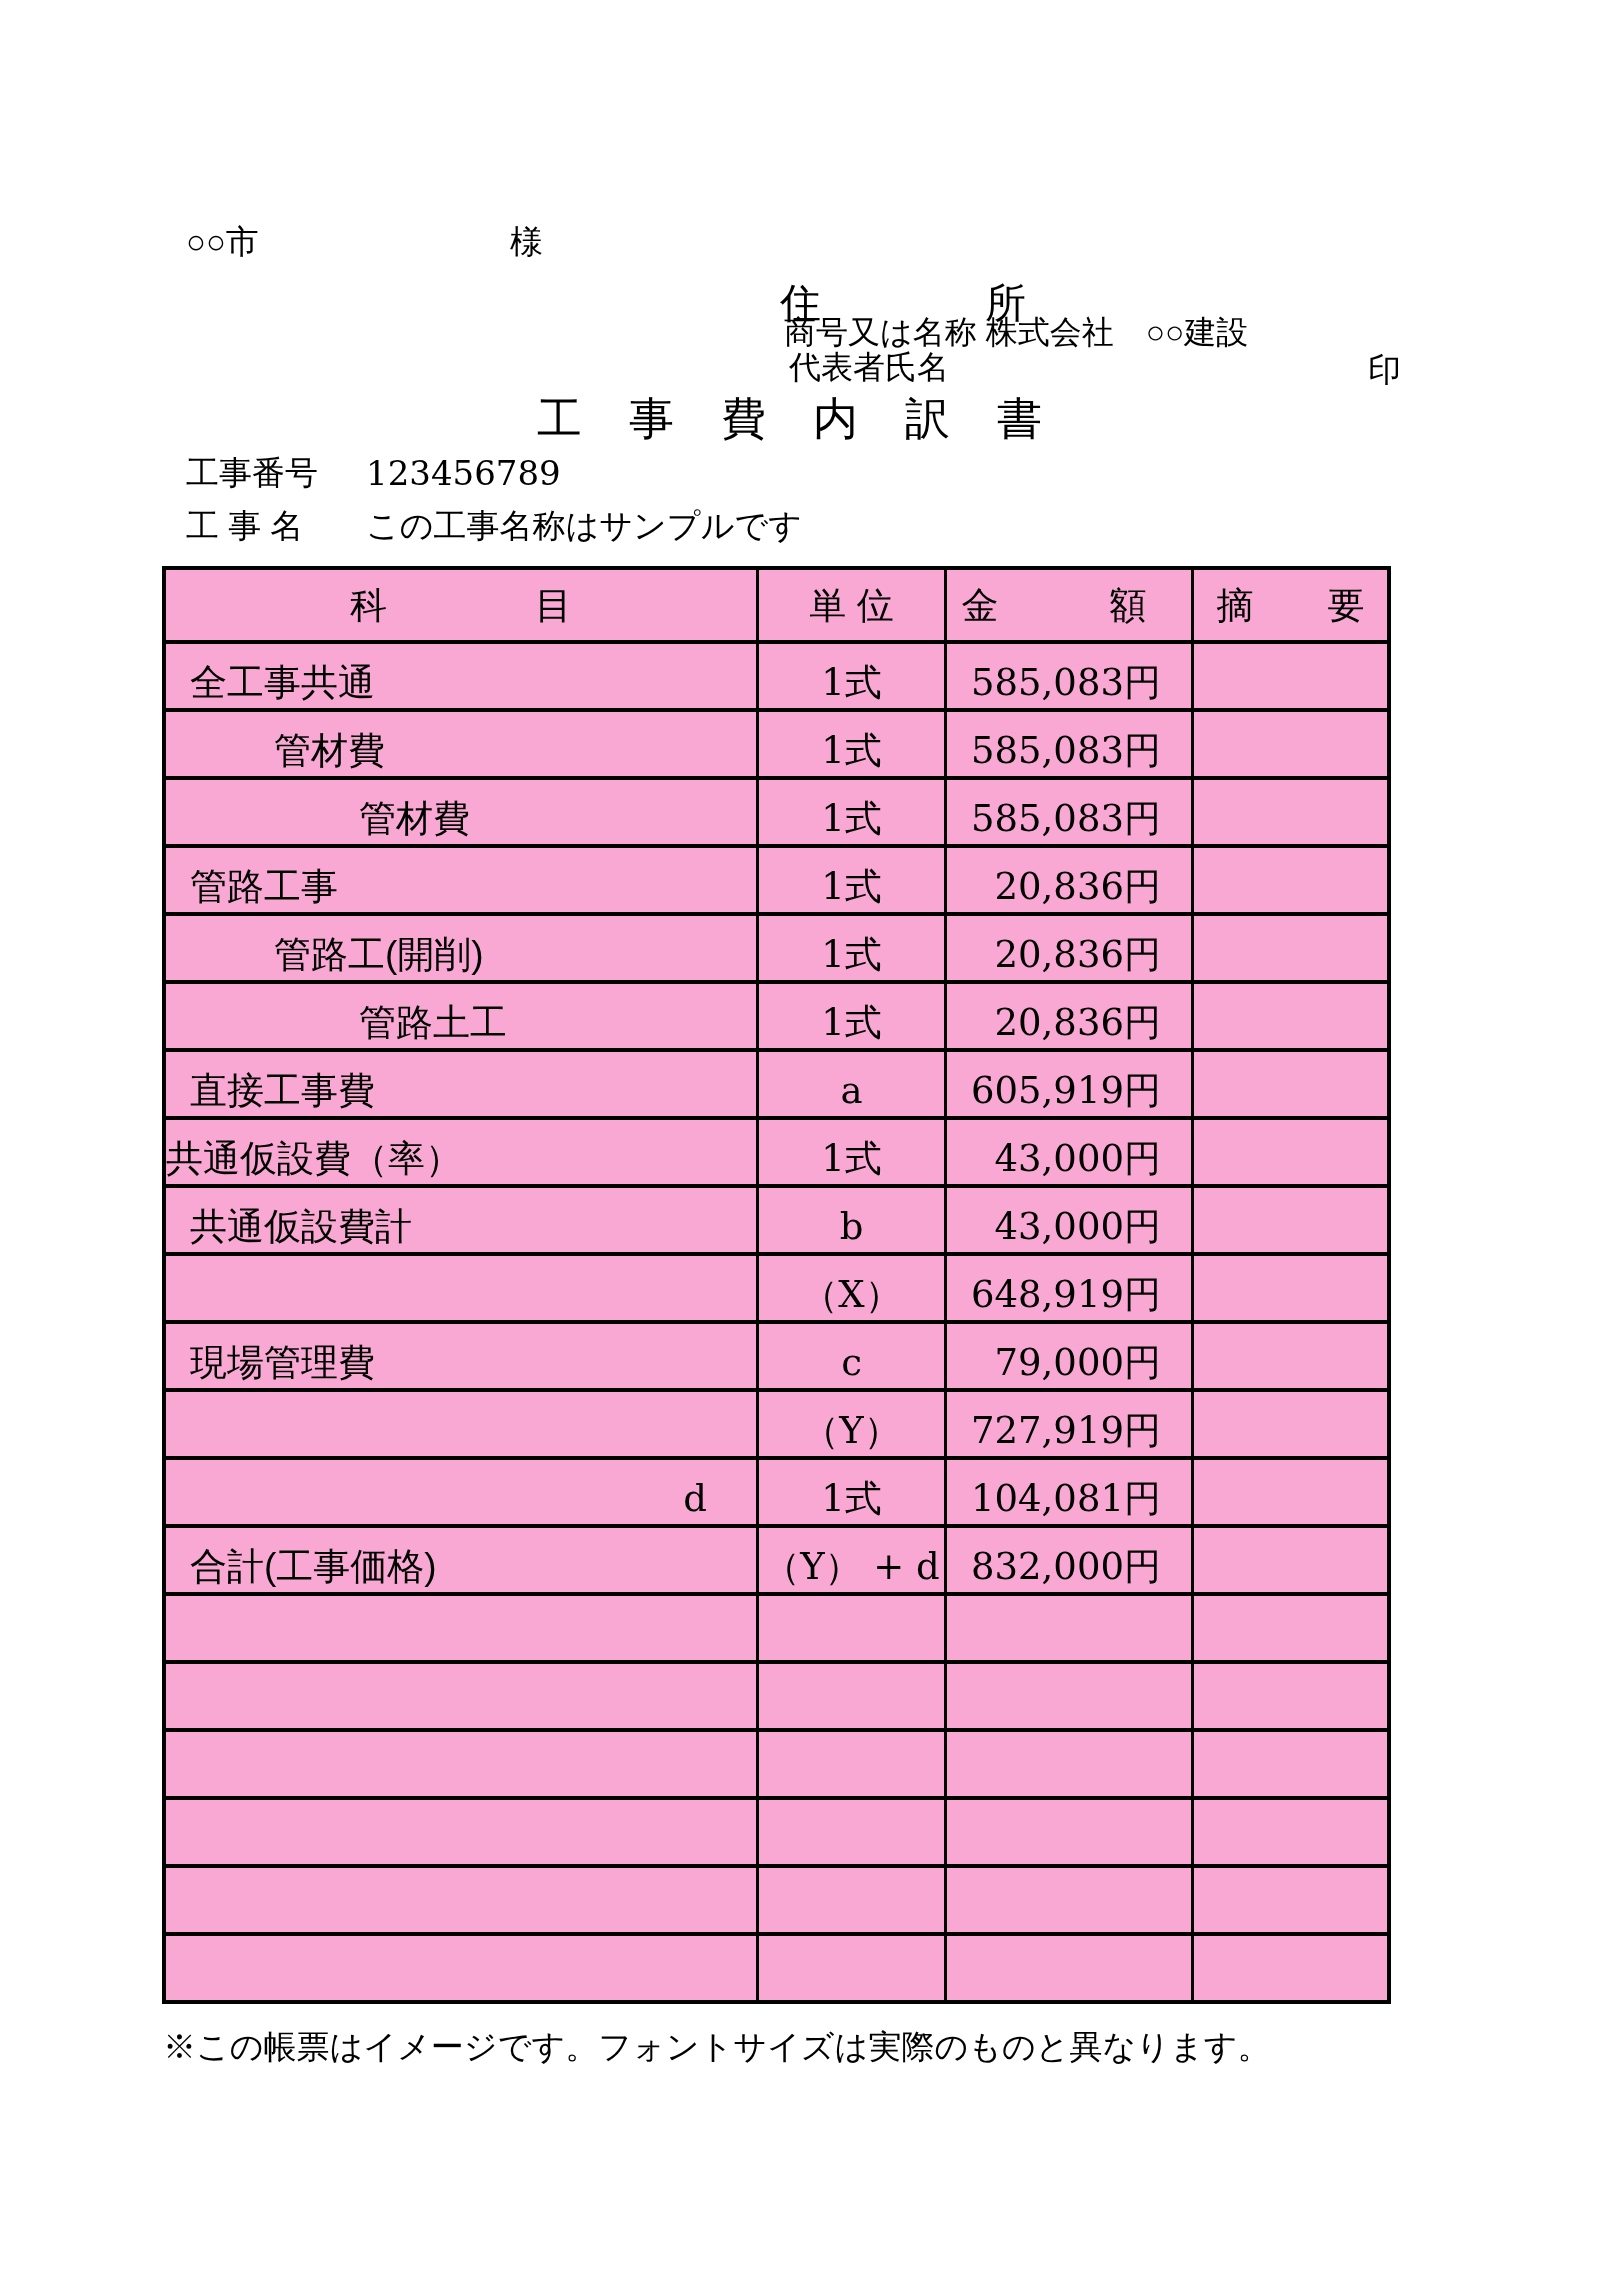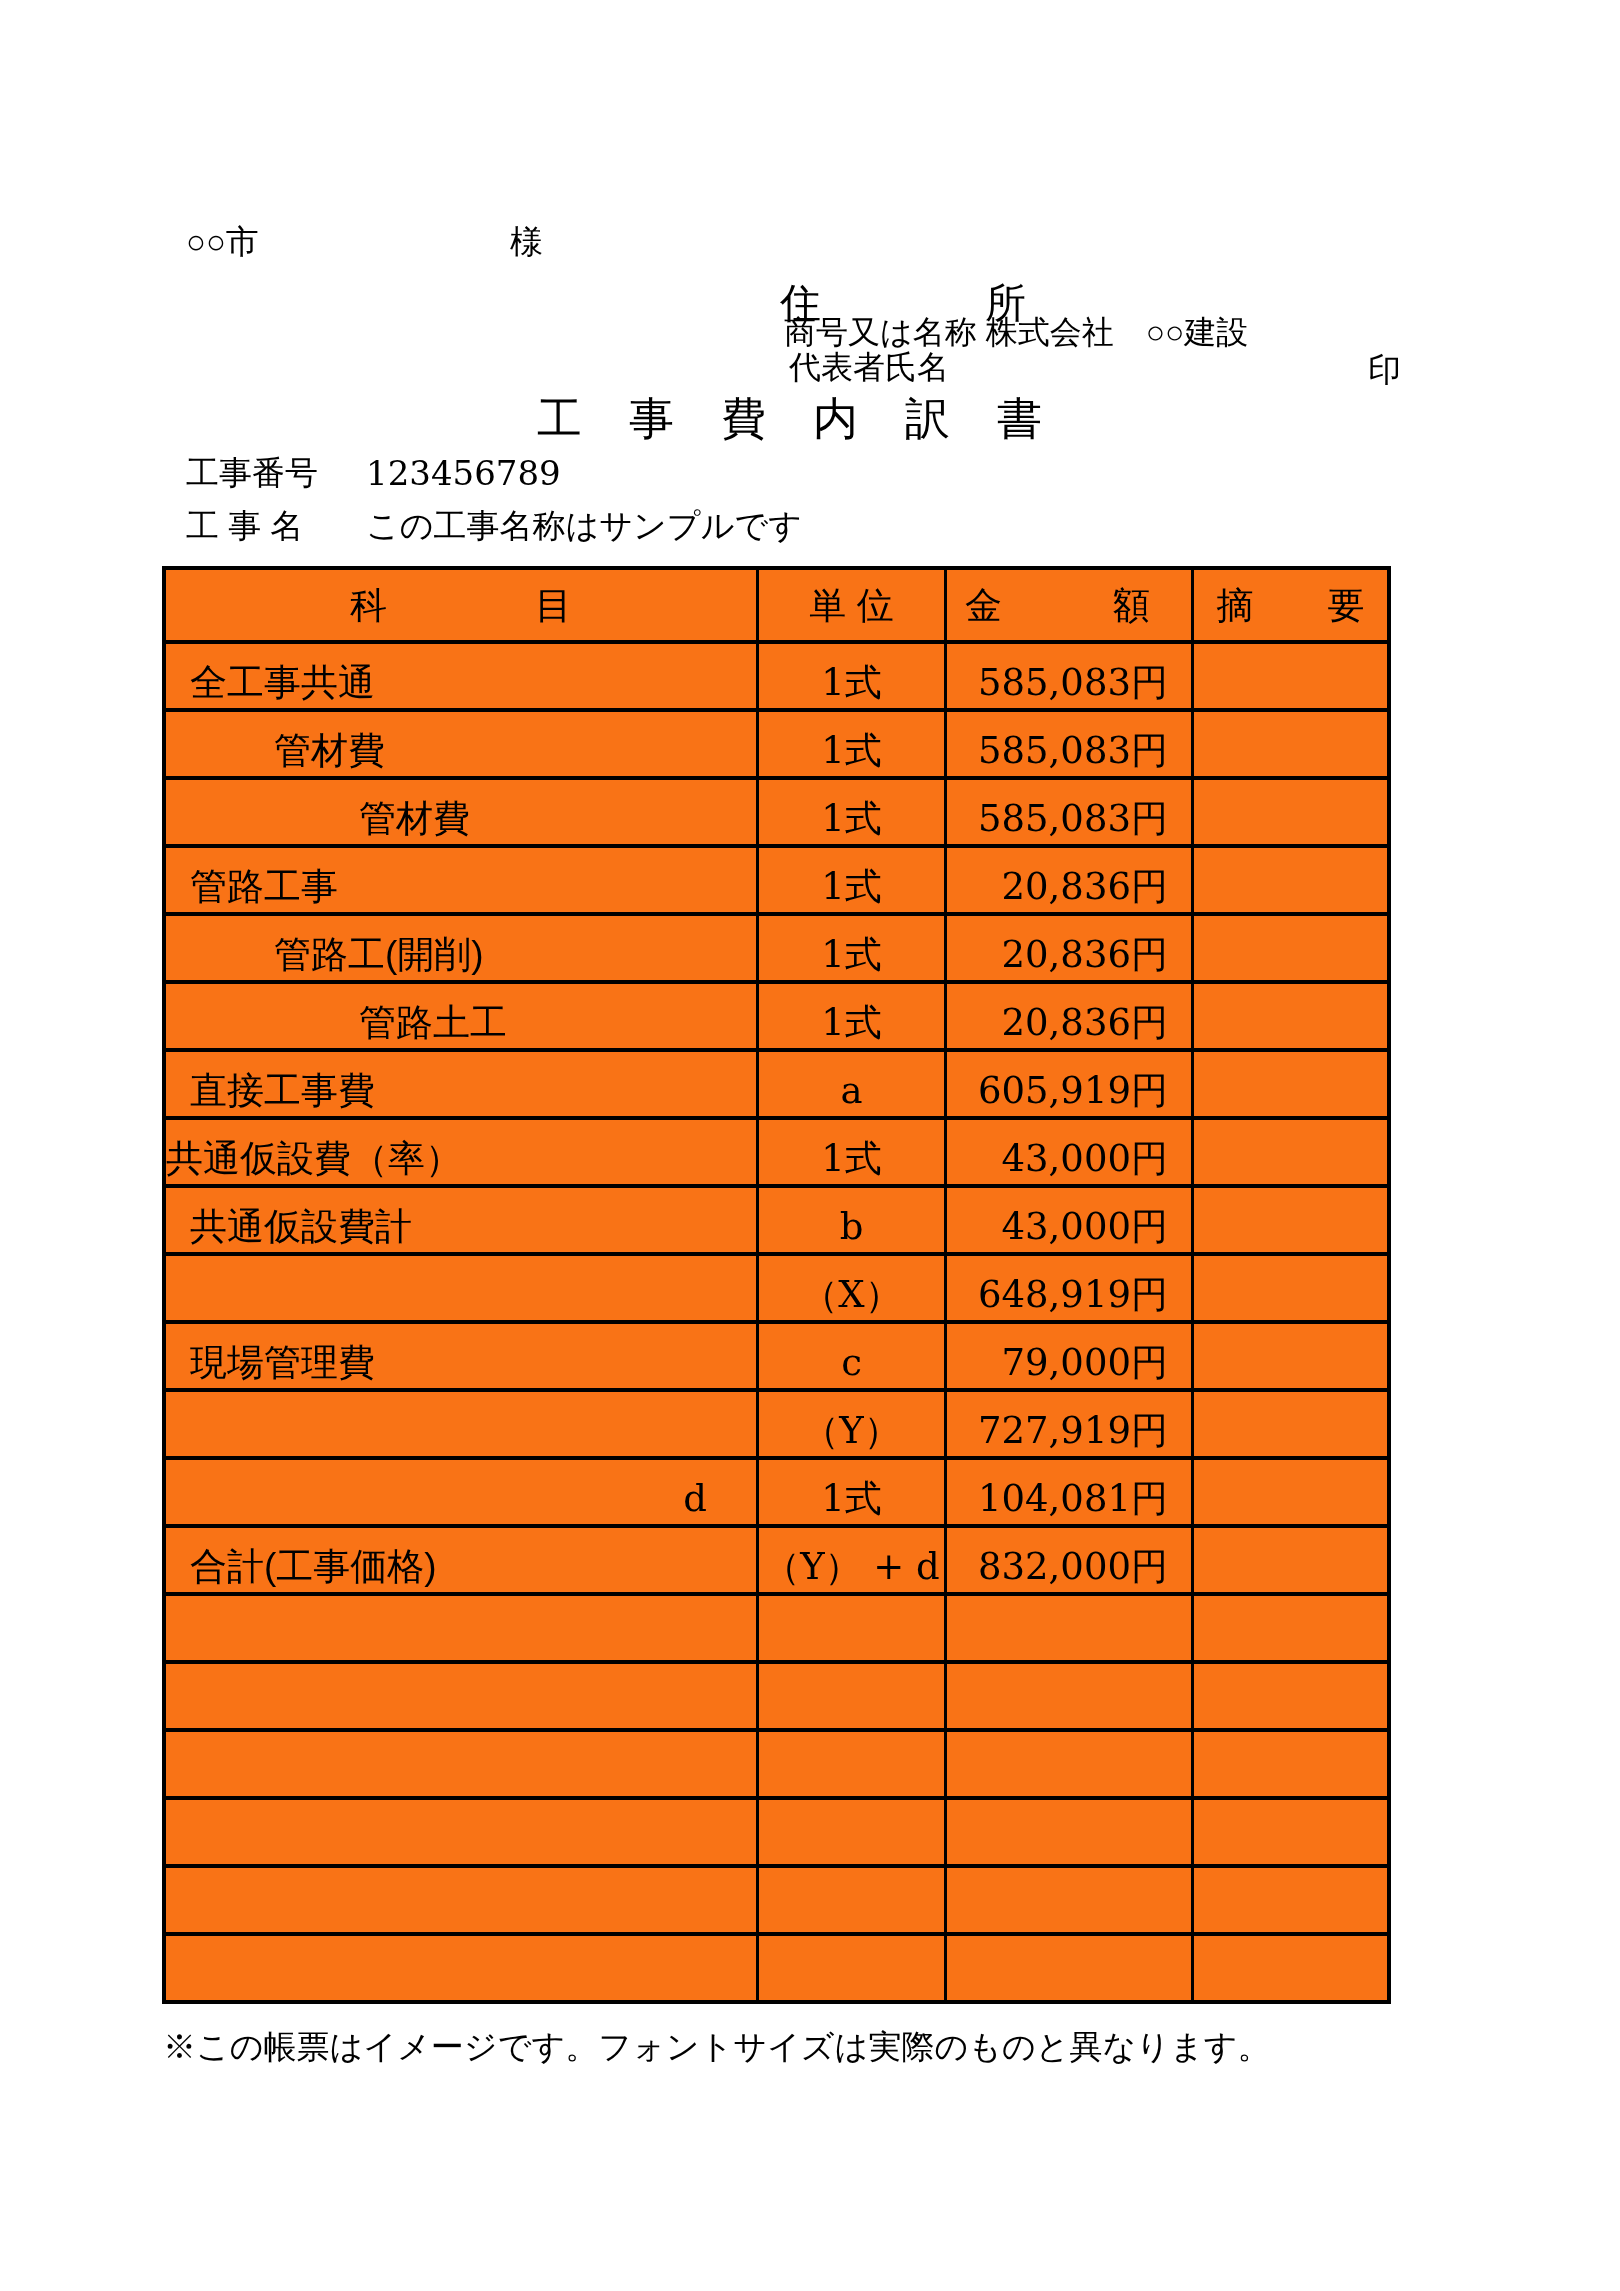--- a/index.html
+++ b/index.html
@@ -16,31 +16,31 @@
   .rep-line{top:346px;left:789px;font-size:32px;}
   .seal{top:348px;left:1368px;font-size:33px;}
   .doc-title{top:389px;left:0;width:1580px;text-align:center;font-size:45px;letter-spacing:1px;}
   .meta-label1{top:451px;left:186px;font-size:33px;font-family:Liberation Serif, serif;}
   .meta-value1{top:453px;left:366px;font-size:34px;font-family:"DejaVu Serif",serif;}
   .meta-label2{top:504px;left:186px;font-size:33px;}
   .meta-value2{top:504px;left:366px;font-size:33px;}
   
   .tbl{
     position:absolute;left:162px;top:566px;width:1229px;
-    box-sizing:border-box;border:4.9px solid #000;background:#f97316;
+    box-sizing:border-box;border:4.9px solid #000;background:#f9a8d4;
   }
   .trow{display:flex;box-sizing:border-box;height:68px;border-top:4.9px solid #000;}
   .trow.thead{height:70px;border-top:none;}
   .cell{box-sizing:border-box;display:flex;align-items:flex-end;padding-bottom:6.9px;
         font-size:37px;line-height:1;overflow:hidden;}
   .thead .cell{align-items:center;padding-bottom:0;justify-content:center;}
   .c-subject{width:590px;}
   .c-unit{width:188px;border-left:3.9px solid #000;justify-content:center;
           font-family:"DejaVu Serif","Liberation Serif",serif;}
-  .c-amount{width:247px;border-left:3.9px solid #000;justify-content:flex-end;padding-right:23px;
+  .c-amount{width:247px;border-left:3.9px solid #000;justify-content:flex-end;padding-right:30px;
             font-family:"DejaVu Serif","Liberation Serif",serif;}
   .c-note{flex:1;border-left:3.9px solid #000;}
   .thead .c-subject,.thead .c-unit,.thead .c-amount,.thead .c-note{
     font-family:"Liberation Sans",sans-serif;}
   .ind0{padding-left:24px;}
   .indh{}
   .ind1{padding-left:108px;}
   .ind2{padding-left:193px;}
   .subj-right{justify-content:flex-end;padding-right:49px;padding-left:0;
               font-family:"DejaVu Serif","Liberation Serif",serif;}

